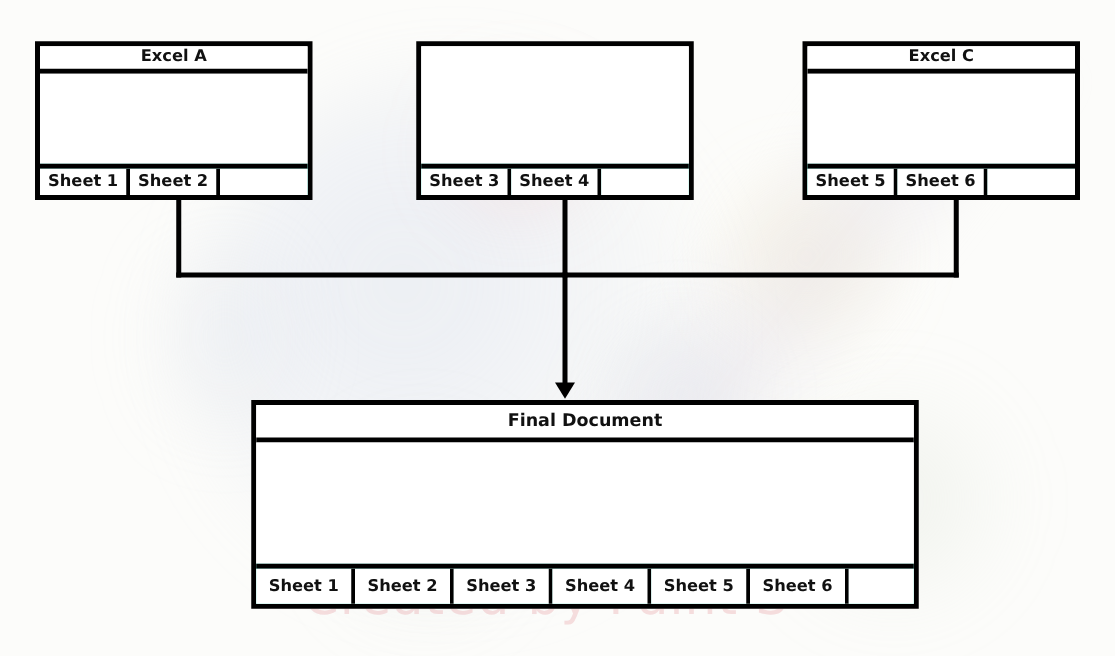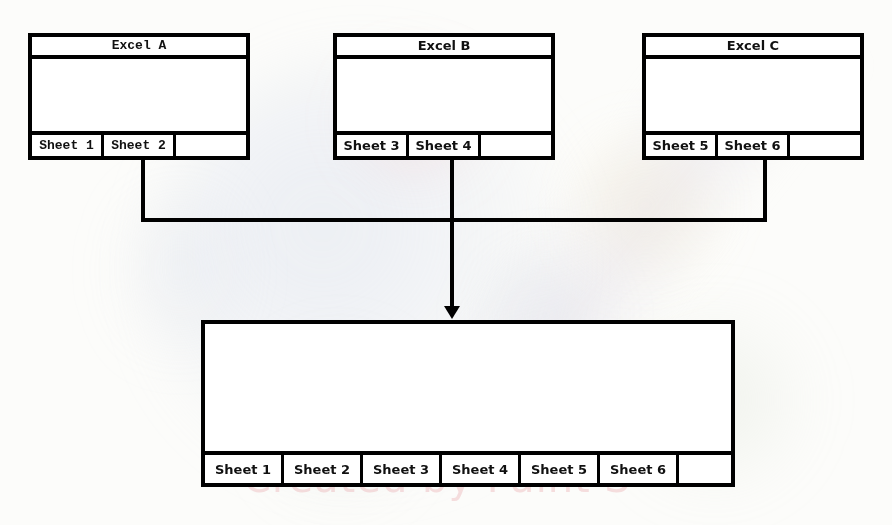--- a/index.html
+++ b/index.html
@@ -123,21 +123,21 @@
     justify-content: center;
   }
   .tab-cell:last-child { border-right: none; }
   .tab-cell.empty { flex: 1 1 auto; }
 
   
   .top-box { top: 33px; height: 127px; }
   .top-box .tab-row { height: 25px; }
   .top-box .tab-cell.named { width: 72px; }
 
-  #box-excel-a { left: 28px;  width: 222px; font-family: Liberation Mono, monospace; }
+  #box-excel-a { left: 28px;  width: 222px; }
   #box-excel-b { left: 333px; width: 222px; }
   #box-excel-c { left: 642px; width: 222px; }
 
   
   #box-final {
     left: 201px;
     top: 320px;
     width: 534px;
     height: 167px;
   }
@@ -185,21 +185,20 @@
     <div class="doc-title">Excel A</div>
     <div class="doc-body"></div>
     <div class="tab-row">
       <div class="tab-cell named">Sheet 1</div>
       <div class="tab-cell named">Sheet 2</div>
       <div class="tab-cell empty"></div>
     </div>
   </div>
 
   <div class="doc-box top-box" id="box-excel-b">
-    <div class="doc-title">Excel B</div>
     <div class="doc-body"></div>
     <div class="tab-row">
       <div class="tab-cell named">Sheet 3</div>
       <div class="tab-cell named">Sheet 4</div>
       <div class="tab-cell empty"></div>
     </div>
   </div>
 
   <div class="doc-box top-box" id="box-excel-c">
     <div class="doc-title">Excel C</div>
@@ -217,20 +216,21 @@
 
   <div class="line v-line" style="left:763px; top:160px; height:62px;"></div>
 
   <div class="line h-line" style="left:141px; top:218px; width:626px;"></div>
 
   <div class="line v-line" style="left:450px; top:218px; height:90px;"></div>
 
   <div class="arrow-head" style="left:444px; top:306px;"></div>
 
   <div class="doc-box" id="box-final">
+    <div class="doc-title">Final Document</div>
     <div class="doc-body"></div>
     <div class="tab-row">
       <div class="tab-cell named">Sheet 1</div>
       <div class="tab-cell named">Sheet 2</div>
       <div class="tab-cell named">Sheet 3</div>
       <div class="tab-cell named">Sheet 4</div>
       <div class="tab-cell named">Sheet 5</div>
       <div class="tab-cell named">Sheet 6</div>
       <div class="tab-cell empty"></div>
     </div>

